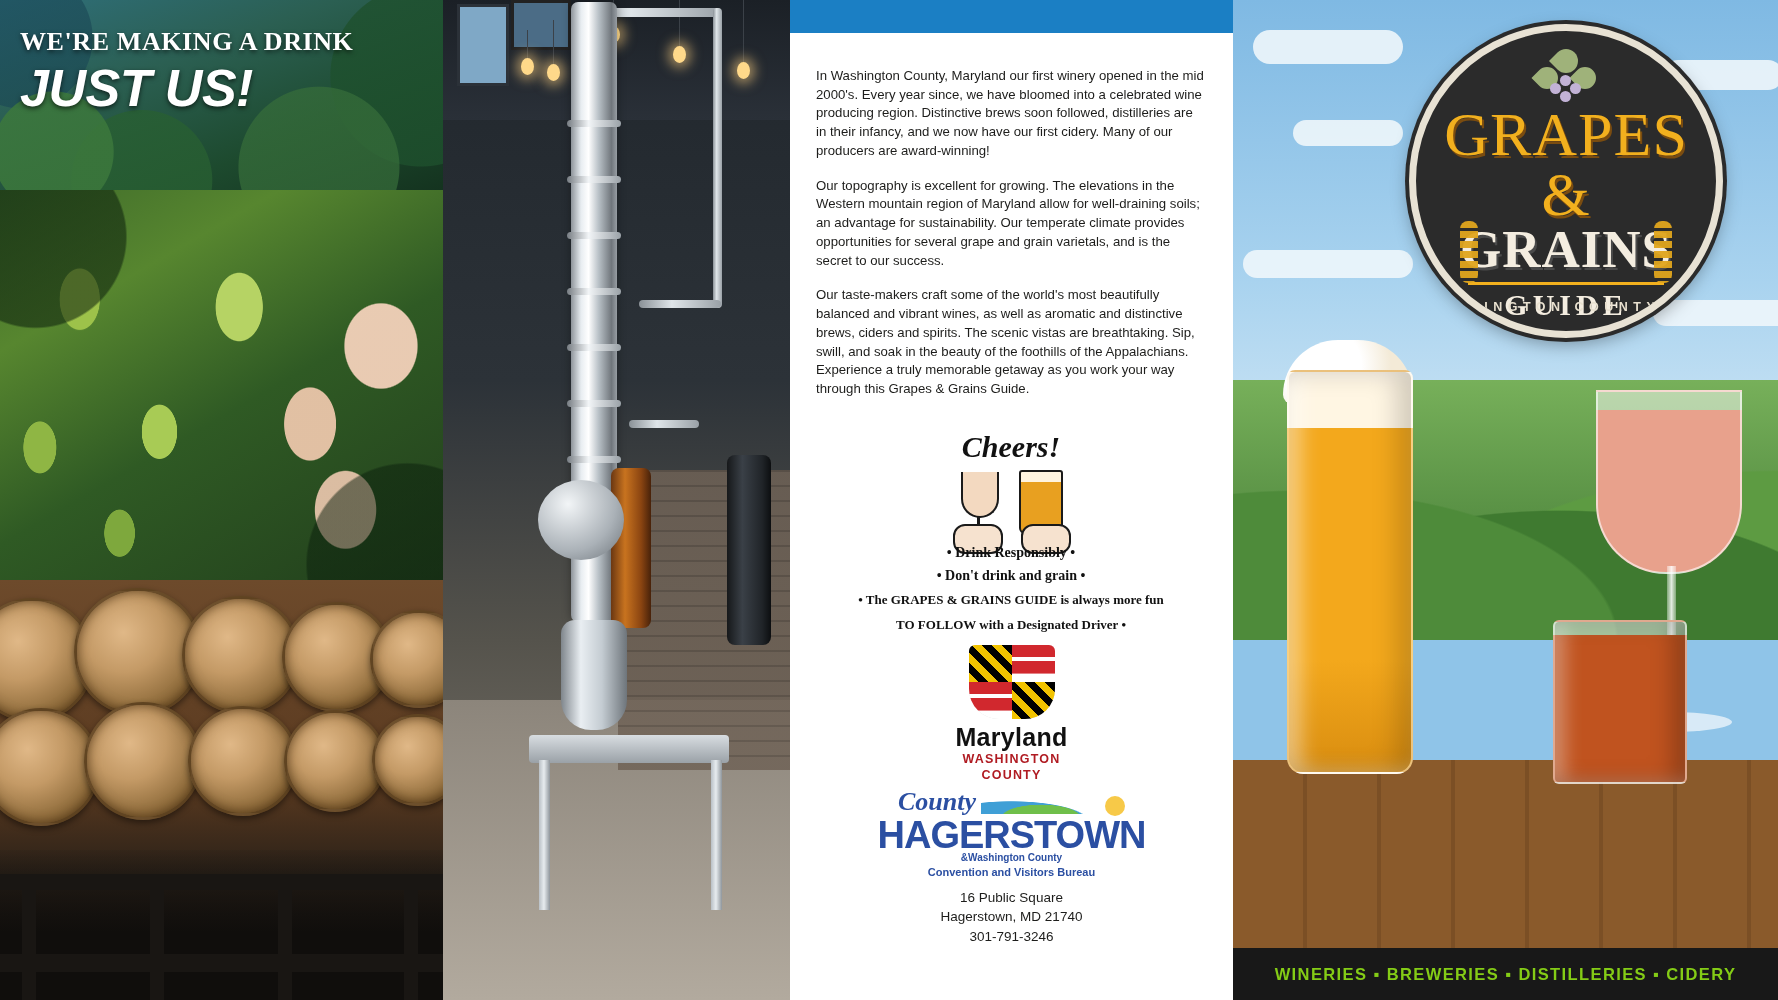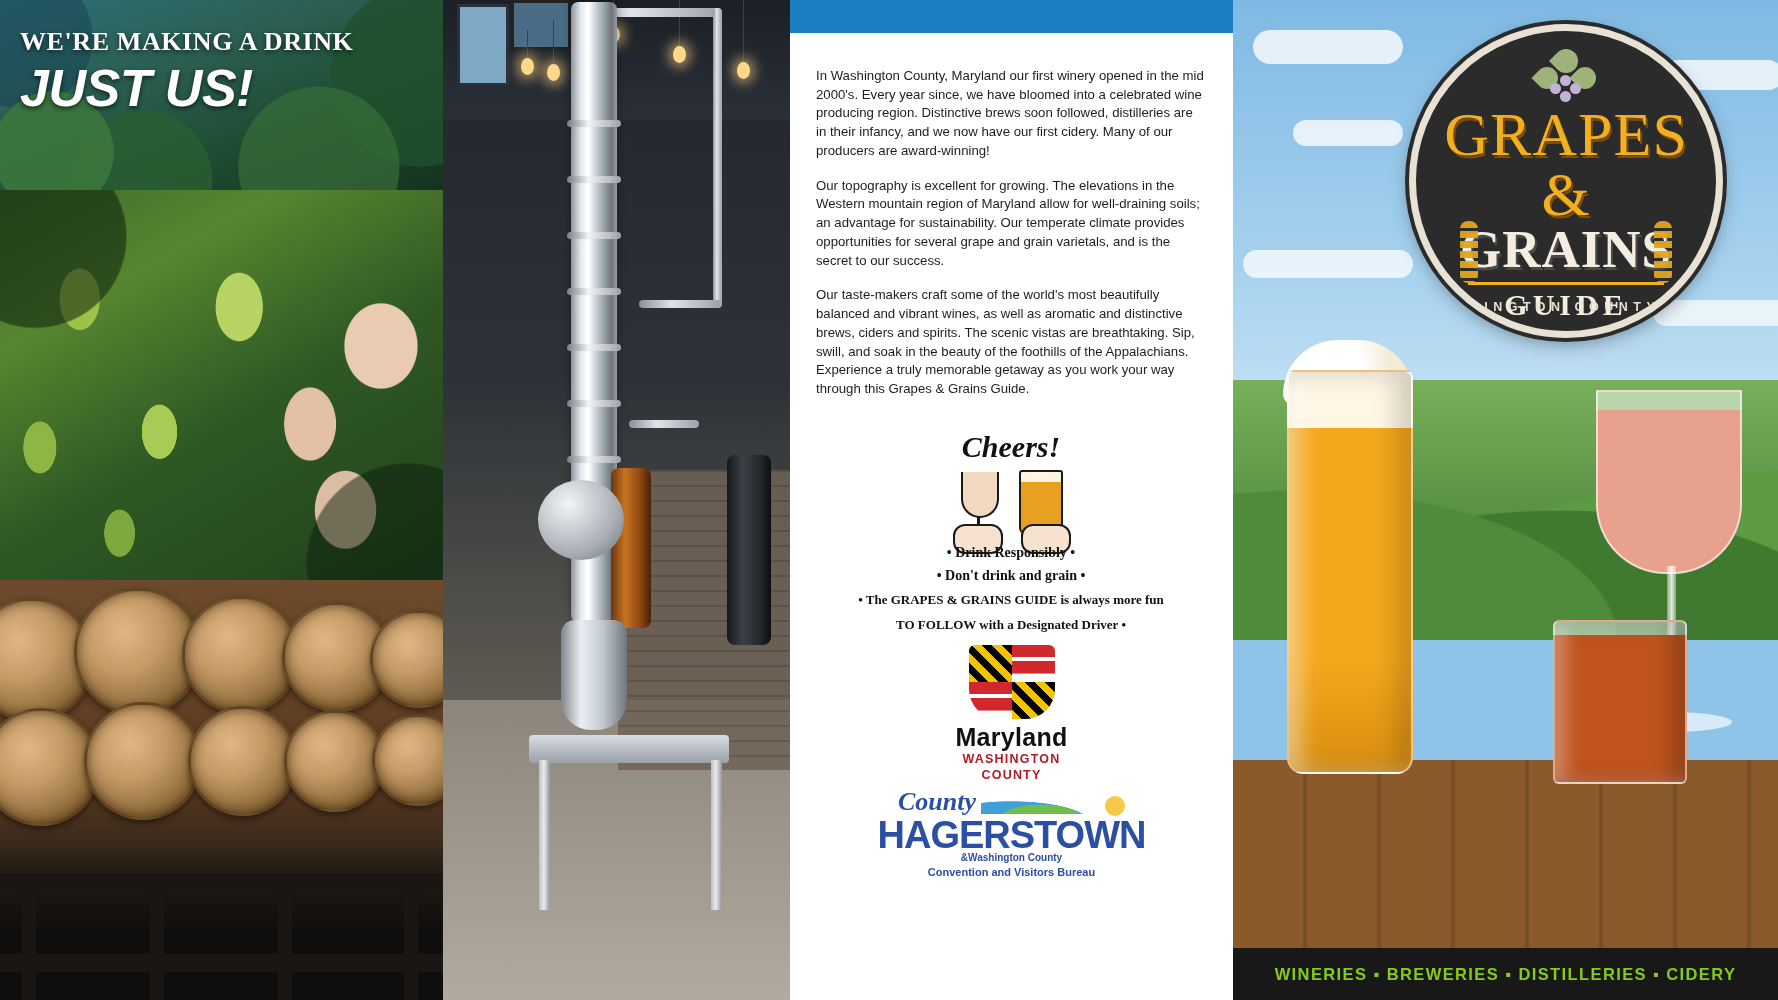--- a/index.html
+++ b/index.html
@@ -292,20 +292,25 @@
 
     <div class="vh-logo">
       <div>
         <span class="vh-visit">County</span>
         <span class="vh-swoosh"></span>
         <span class="vh-sun"></span>
       </div>
       <div class="vh-town">HAGERSTOWN</div>
       <div class="vh-small">&amp;Washington County</div>
       <div class="vh-bureau">Convention and Visitors Bureau</div>
+      <div class="addr">
+        <div>16 Public Square</div>
+        <div>Hagerstown, MD 21740</div>
+        <div>301-791-3246</div>
+      </div>
     </div>
   </div>
 
   <div class="panel-cover">
     <div class="sky"></div>
     <div class="cloud" style="left:20px;top:30px;width:150px;height:34px;"></div>
     <div class="cloud" style="left:60px;top:120px;width:110px;height:26px;"></div>
     <div class="cloud" style="left:430px;top:60px;width:120px;height:30px;"></div>
     <div class="cloud" style="left:10px;top:250px;width:170px;height:28px;"></div>
     <div class="cloud" style="left:420px;top:300px;width:140px;height:26px;"></div>

